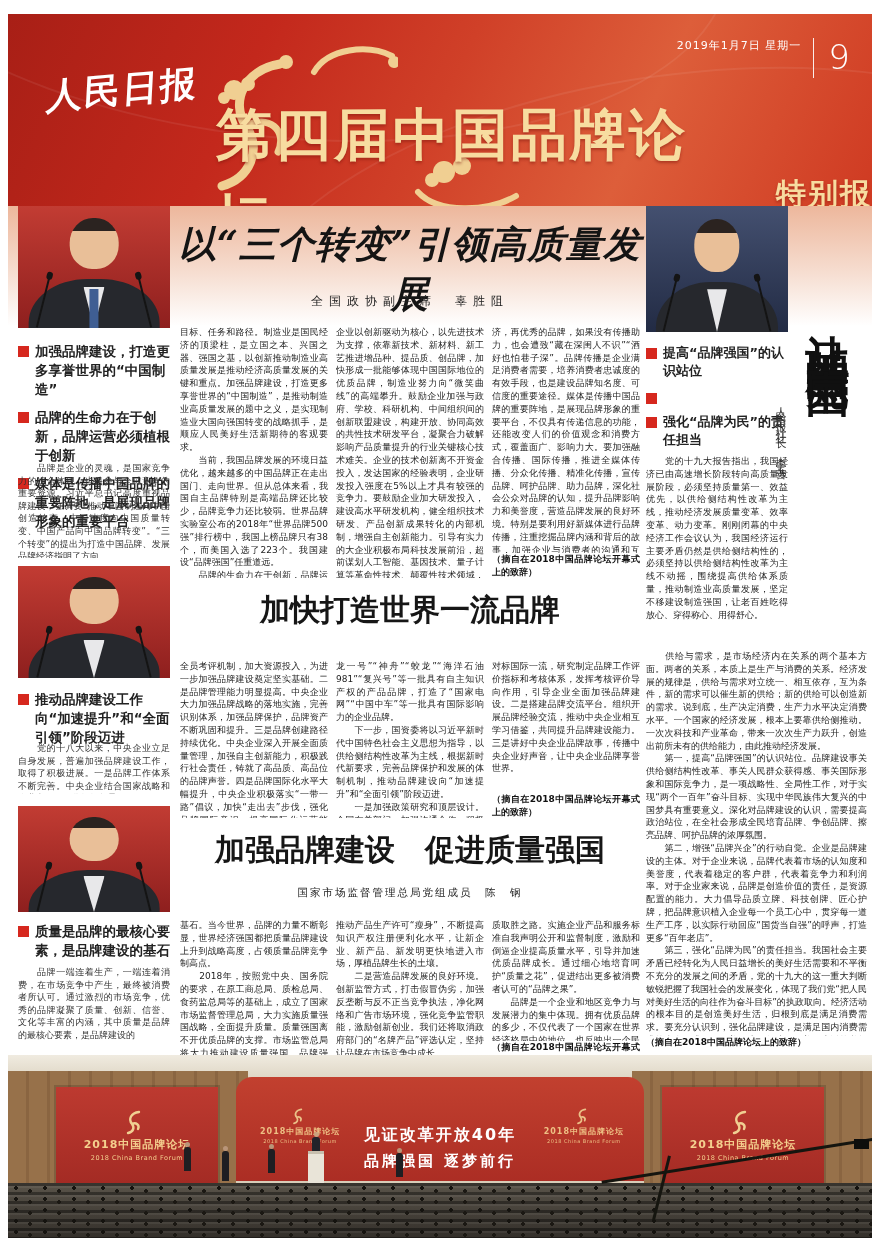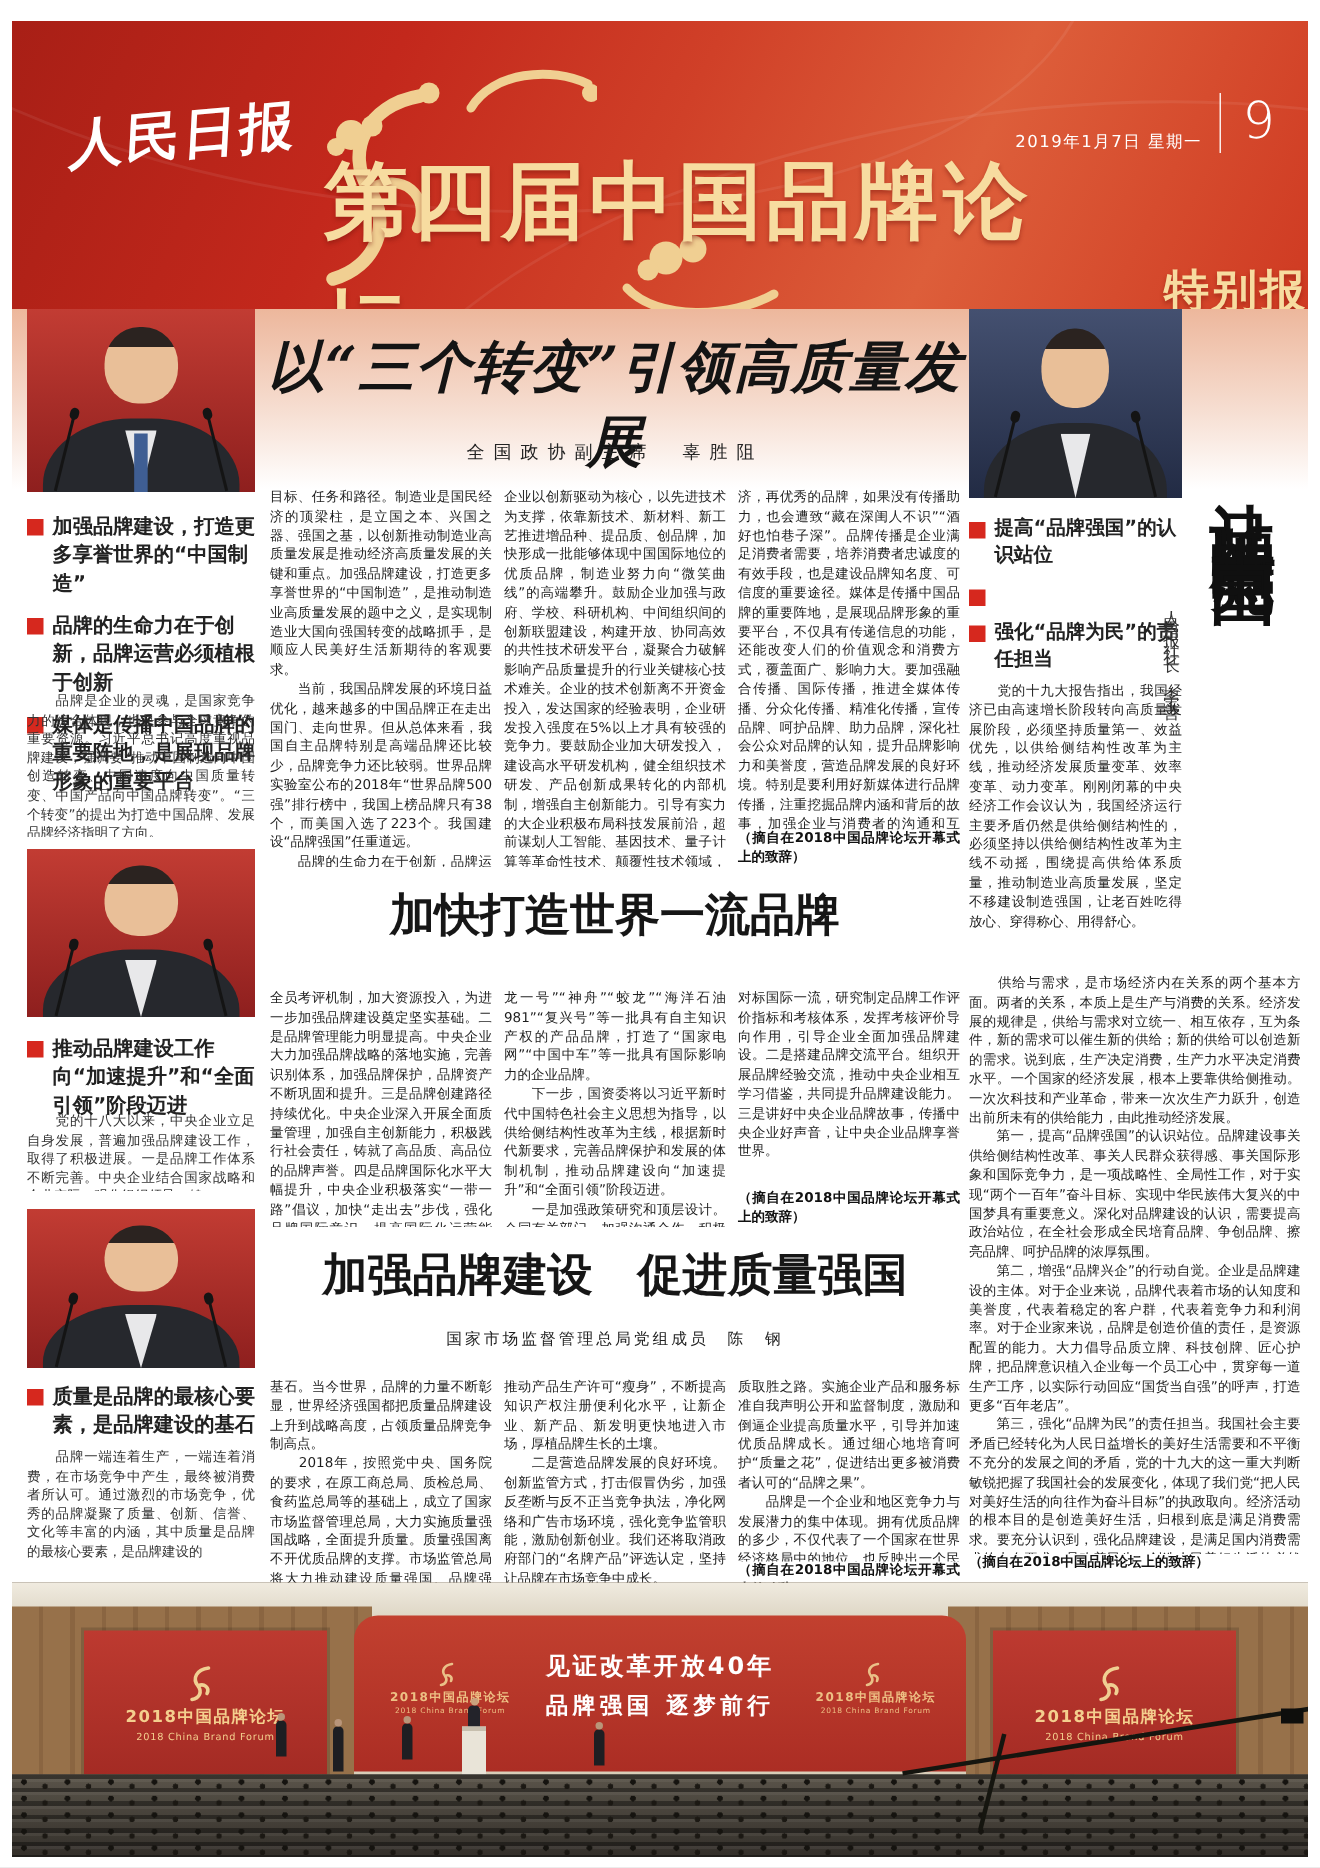--- a/index.html
+++ b/index.html
@@ -6,21 +6,21 @@
   .page{position:relative;width:880px;height:1245px;background:#fff;margin:0 auto;overflow:hidden;
         font-family:"DejaVu Sans","Liberation Sans",sans-serif;outline:1px solid #d5d5d5;}
   
   .banner{position:absolute;left:8px;top:14px;width:864px;height:192px;overflow:hidden;
     background:linear-gradient(115deg,#a81f16 0%,#c3281c 28%,#d04028 50%,#dd5e3a 72%,#cf3a22 100%);}
   .banner .wave{position:absolute;border:2px solid rgba(255,255,255,.07);border-radius:50%;}
   .wave.w1{width:900px;height:420px;left:220px;top:60px;transform:rotate(-8deg);}
   .wave.w2{width:900px;height:420px;left:-180px;top:-300px;transform:rotate(6deg);}
   .masthead{position:absolute;left:38px;top:52px;color:#fff;font-family:"DejaVu Serif","Liberation Serif",serif;
     font-size:36px;font-weight:900;transform:rotate(-5deg) skewX(-8deg);letter-spacing:2px;}
-  .dateline{position:absolute;right:18px;top:24px;display:flex;align-items:flex-end;color:#fff;margin-top:24px;}
+  .dateline{position:absolute;right:18px;top:24px;display:flex;align-items:flex-start;color:#fff;}
   .date-txt{font-size:11px;letter-spacing:1px;margin-right:12px;}
   .pageno{font-size:34px;font-weight:300;border-left:1px solid rgba(255,255,255,.9);padding:0 4px 2px 14px;line-height:38px;}
   .dragon-wrap{position:absolute;left:186px;top:36px;width:170px;height:160px;}
   .cloud1{position:absolute;left:300px;top:28px;}
   .cloud2{position:absolute;left:400px;top:138px;}
   .banner-title-row{position:absolute;left:208px;top:78px;display:flex;align-items:flex-end;}
   .banner-title{font-family:"DejaVu Serif","Liberation Serif",serif;font-size:56px;font-weight:900;
     color:#f7dca0;letter-spacing:3px;text-shadow:0 2px 3px rgba(120,20,10,.45);line-height:85px;}
   .banner-subtitle{font-family:"DejaVu Serif","Liberation Serif",serif;font-size:30px;font-weight:900;
     color:#f7dca0;margin:0 0 6px 20px;letter-spacing:2px;text-shadow:0 2px 3px rgba(120,20,10,.45);text-align:right;}
@@ -82,21 +82,21 @@
     background:repeating-linear-gradient(90deg,#97714a 0 18px,#8a6541 18px 21px);}
   .wall.left{left:0;} .wall.right{right:0;}
   .sidescreen{position:absolute;top:32px;width:162px;height:96px;background:linear-gradient(180deg,#bd3a30,#a42b24);
     display:flex;flex-direction:column;align-items:center;justify-content:center;gap:2px;box-shadow:0 0 0 2px rgba(0,0,0,.15);}
   .ss-l{left:48px;} .ss-r{right:48px;}
   .logo-cn{font-size:11px;font-weight:700;color:#f4cf8e;letter-spacing:1px;}
   .logo-en{font-size:6.5px;color:#f4cf8e;letter-spacing:.5px;}
   .backdrop{position:absolute;left:228px;top:22px;width:408px;height:106px;
     background:linear-gradient(180deg,#c2402f 0%,#ab2d24 100%);border-radius:16px 16px 0 0;}
   .screen-text{position:absolute;left:0;top:24px;width:408px;text-align:center;color:#fff;font-weight:700;}
-  .st1{font-size:16px;letter-spacing:2px;}
+  .st1{font-size:16px;letter-spacing:2px;margin-top:24px;}
   .st2{font-size:15px;letter-spacing:3px;margin-top:6px;}
   .mini-logo{position:absolute;top:30px;display:flex;flex-direction:column;align-items:center;gap:1px;opacity:.9;}
   .ml-l{left:24px;} .ml-r{right:20px;}
   .mini-logo .logo-cn{font-size:8px;} .mini-logo .logo-en{font-size:5px;}
   .stage{position:absolute;left:228px;top:126px;width:408px;height:12px;background:#d8cdb8;}
   .stagebanner{position:absolute;left:300px;top:133px;width:268px;height:13px;background:#b3362c;
     color:#f0d6a8;font-size:8px;text-align:center;line-height:13px;letter-spacing:2px;opacity:.9;}
   .audience{position:absolute;left:0;top:128px;width:864px;height:55px;
     background:linear-gradient(180deg,#5a544a,#332f2a),#444;}
   .audience::before{content:"";position:absolute;inset:0;

